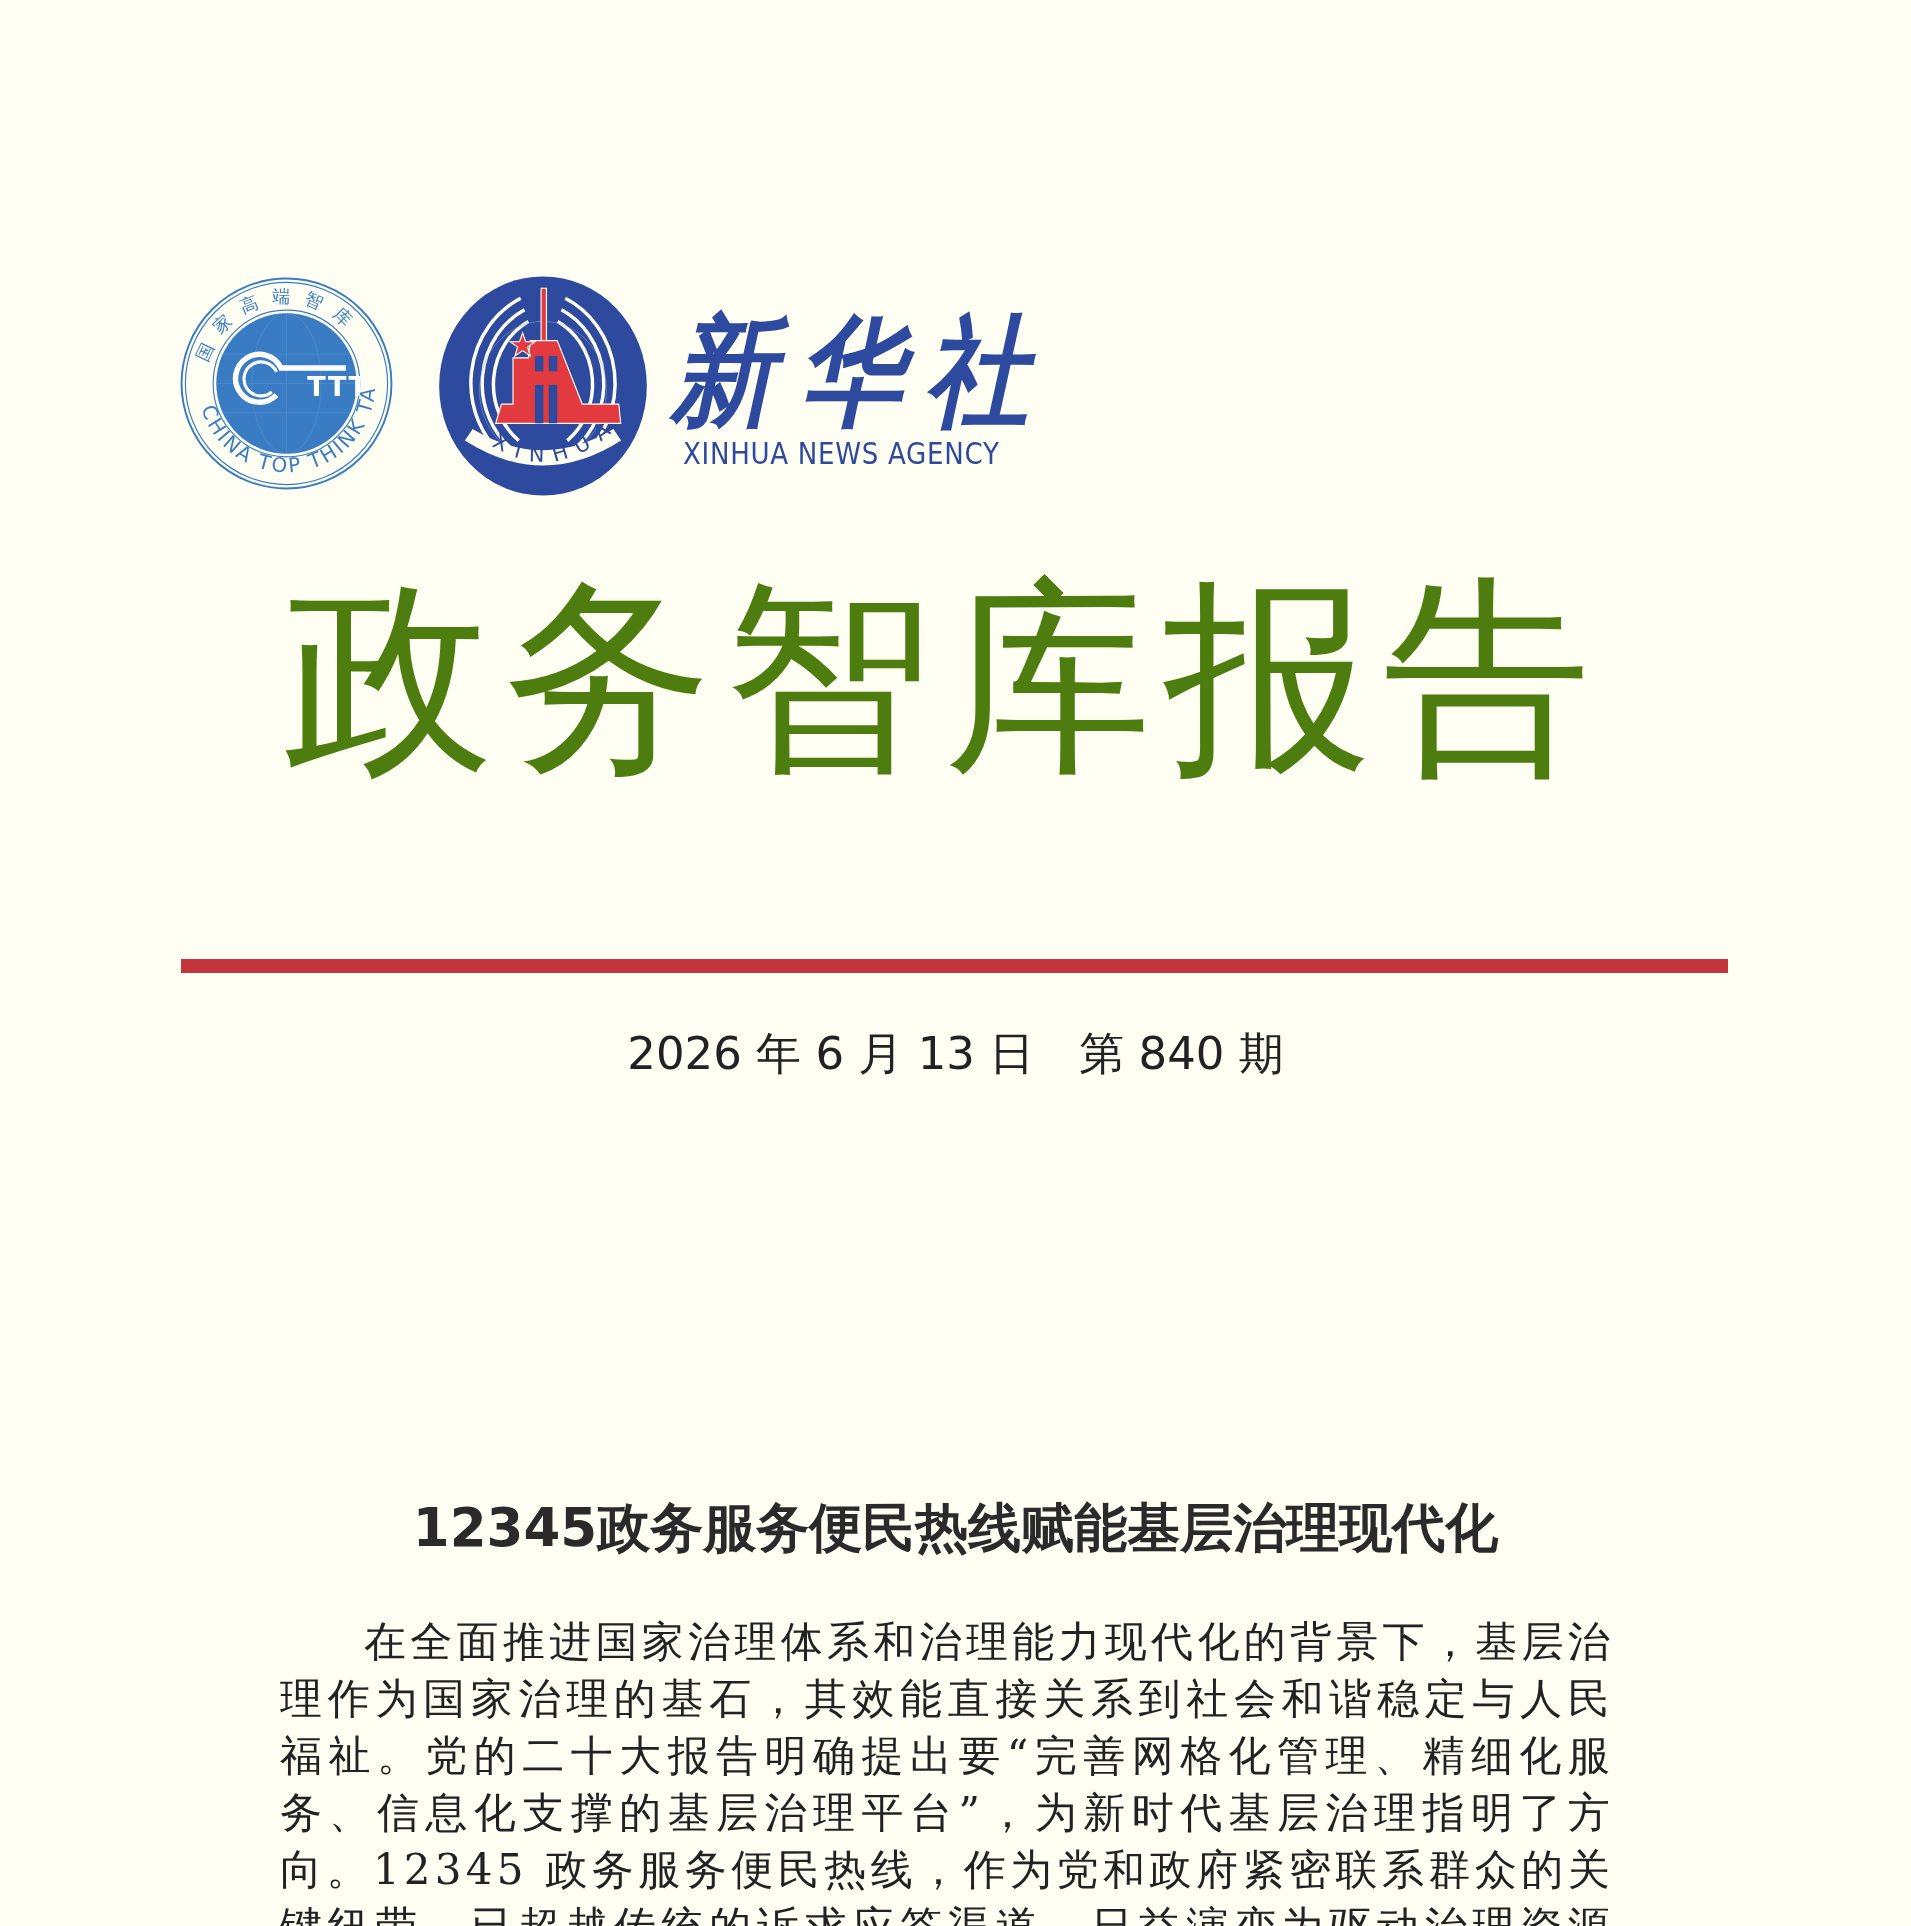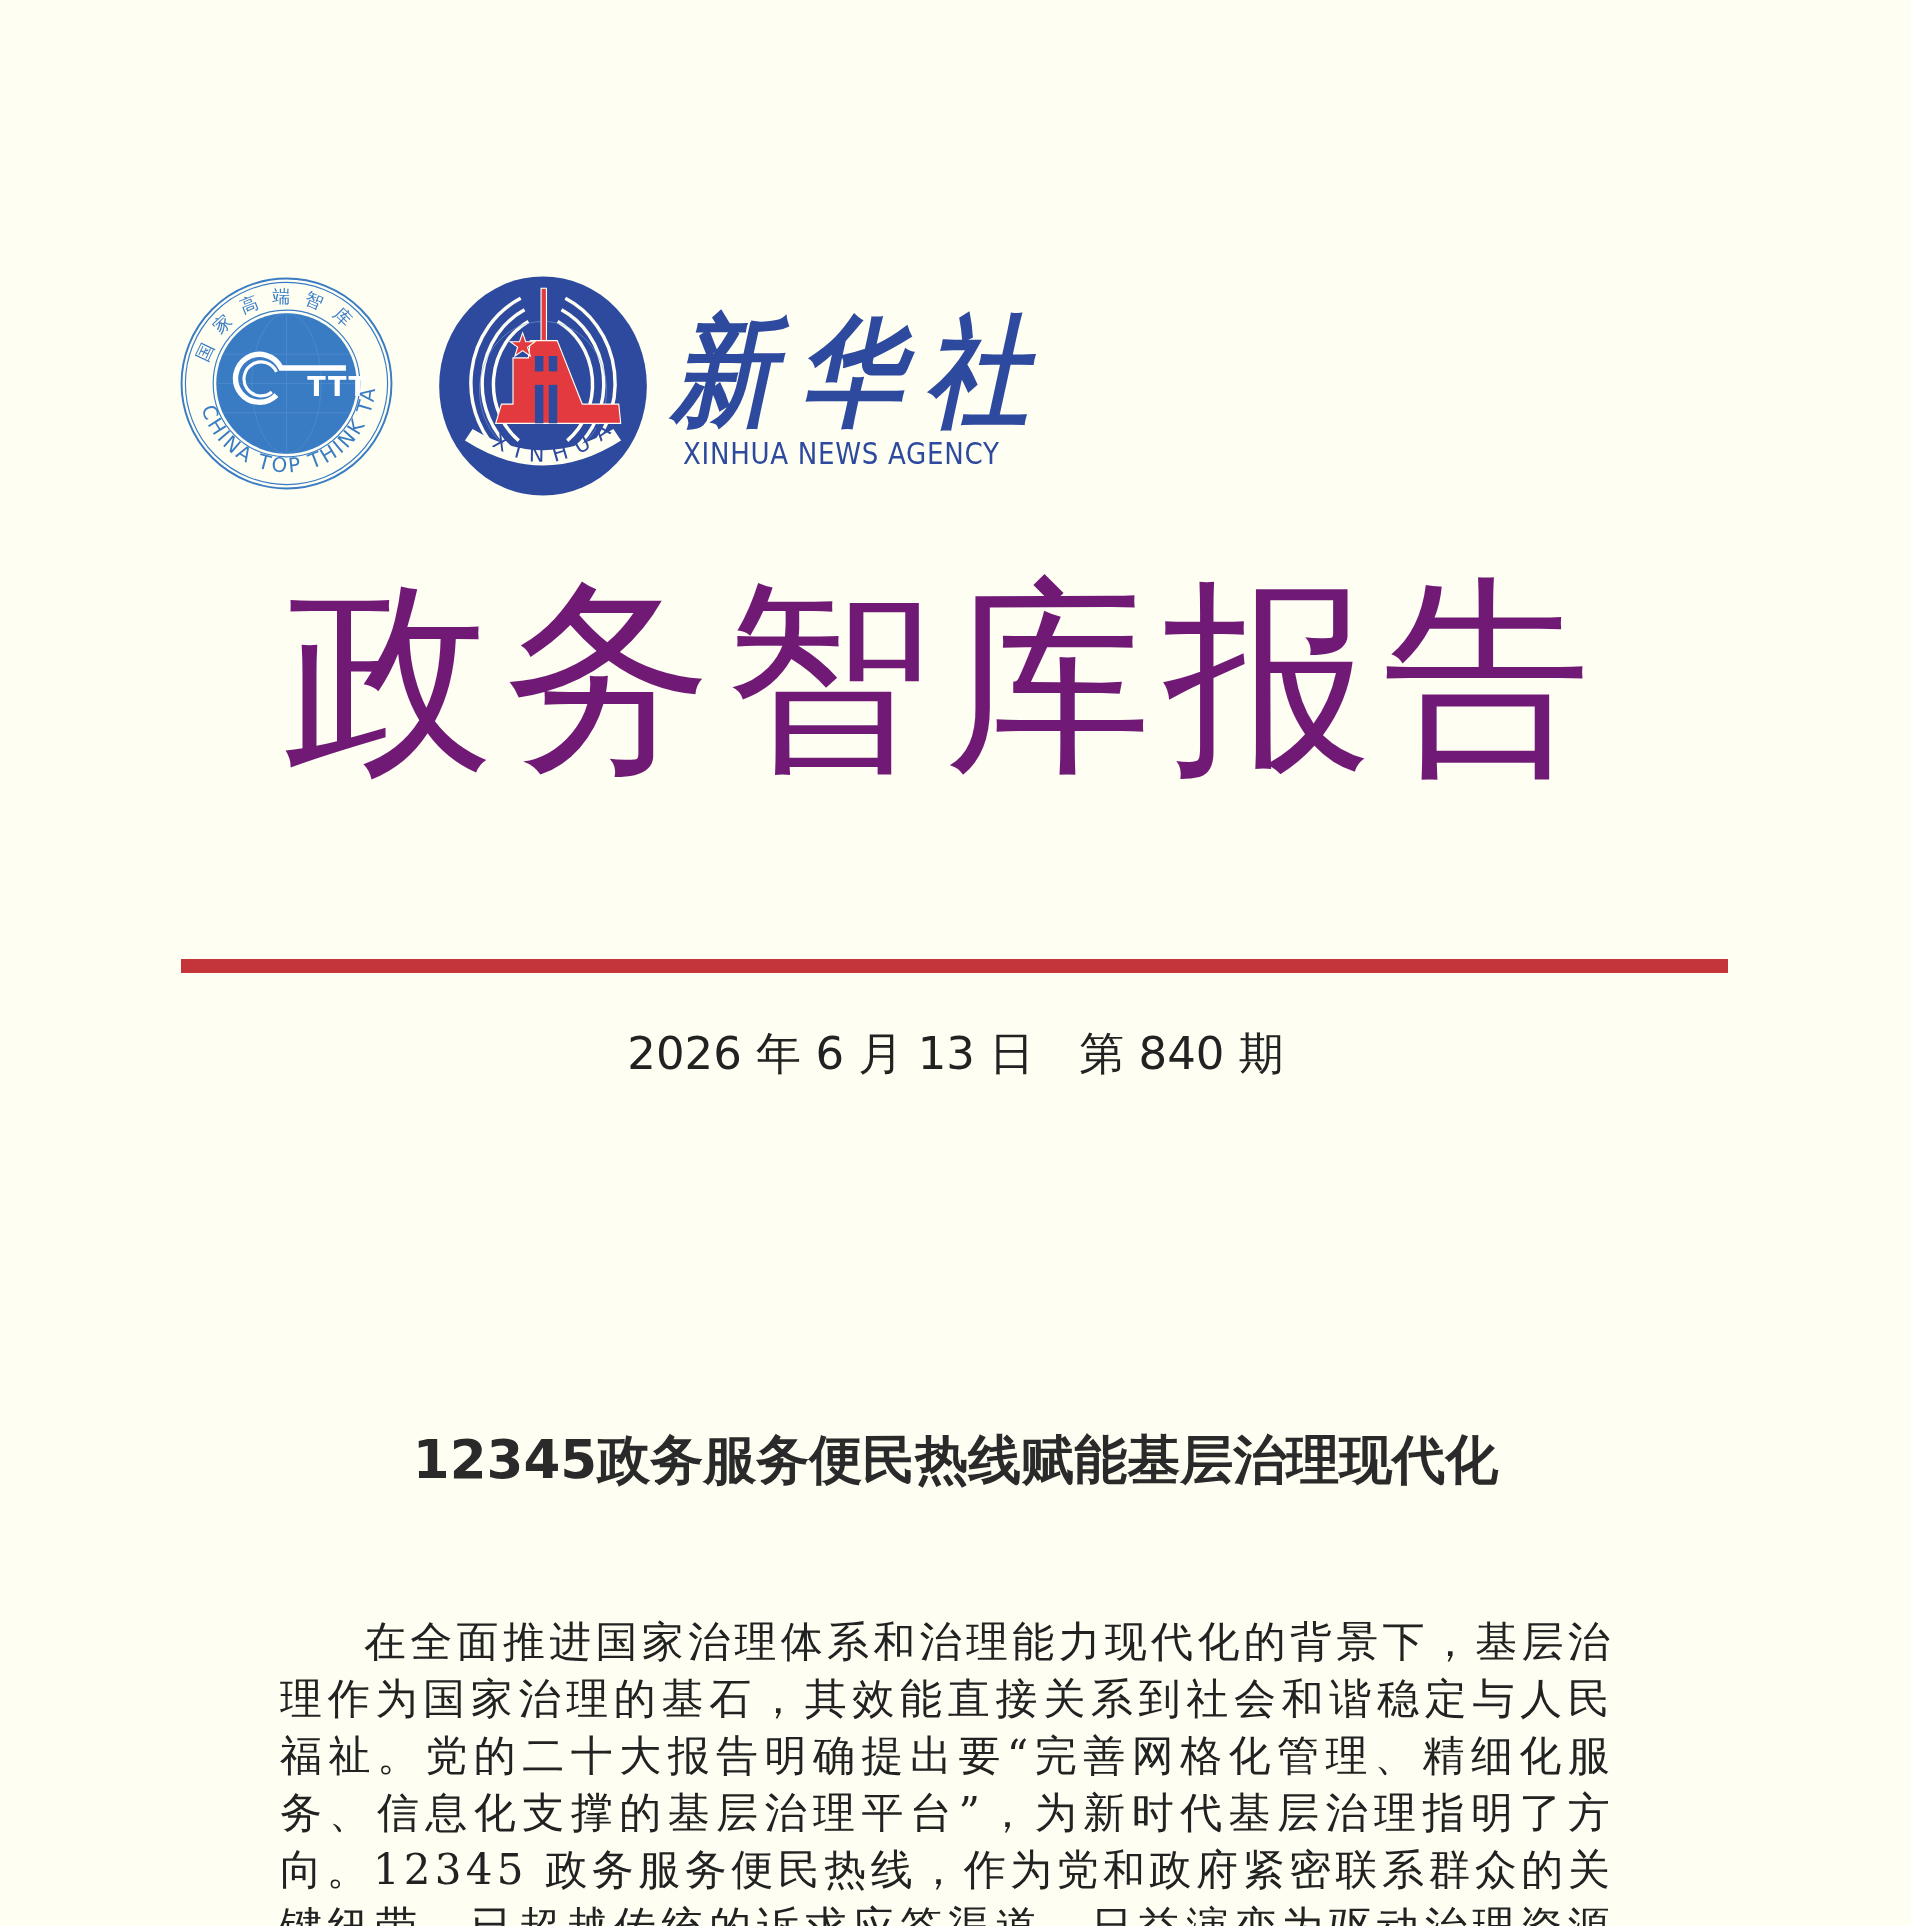--- a/index.html
+++ b/index.html
@@ -24,38 +24,38 @@
   .xh-en {
     left: 683px; top: 438px; width: 356px; height: 31px;
     color: #2E4A9E; font-family: "DejaVu Sans", sans-serif;
     font-size: 30px; line-height: 31px; letter-spacing: 0.8px; white-space: nowrap;
     transform: scaleX(0.87); transform-origin: top left;
   }
 
   
   .report-title {
     left: 285px; top: 555px; width: 1317px; height: 247px;
-    color: #701a75; font-family: "DejaVu Serif", serif;
+    color: #4d7c0f; font-family: "DejaVu Serif", serif;
     font-size: 208px; line-height: 247px; letter-spacing: 11.6px;
     white-space: nowrap; text-align: center;
   }
   .red-rule {
     left: 181px; top: 959px; width: 1547px; height: 14.3px;
     background: #C3353A;
   }
   .issue-line {
     left: 0; top: 1021px; width: 1911px; height: 65px;
     text-align: center; color: #222;
     font-family: "DejaVu Sans", sans-serif; font-size: 45px; line-height: 65px;
     white-space: pre;
   }
 
   
   .headline {
-    left: 0; top: 1425px; width: 1911px; height: 69px;
+    left: 0; top: 1493px; width: 1911px; height: 69px;
     text-align: center; color: #2A2A2A;
     font-family: "DejaVu Sans", sans-serif; font-weight: bold;
     font-size: 53px; line-height: 69px; white-space: nowrap;
   }
   .body-text {
     left: 280px; top: 1613px; width: 1334px;
     color: #222; font-family: "DejaVu Serif", serif;
     font-size: 42px; line-height: 57px;
     text-align: justify; text-indent: 2em; letter-spacing: 4.2px;
     word-break: break-all;

